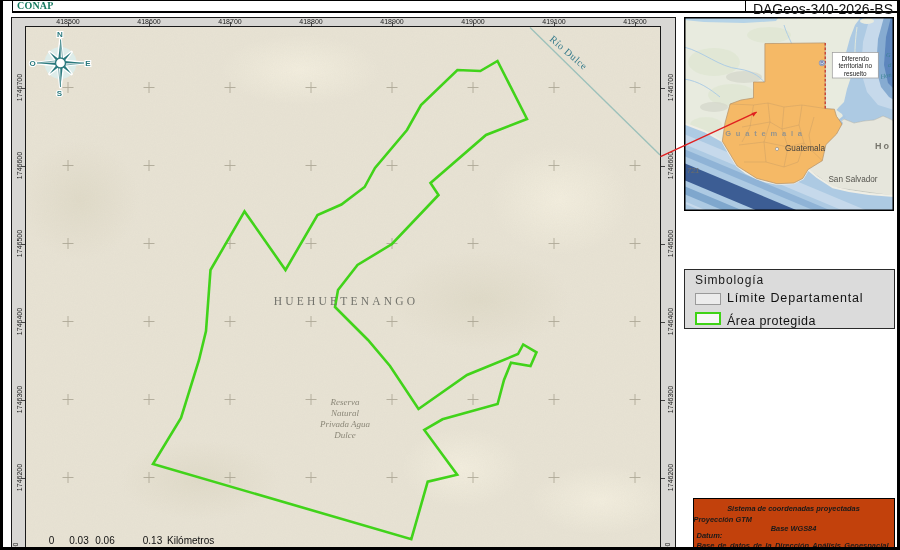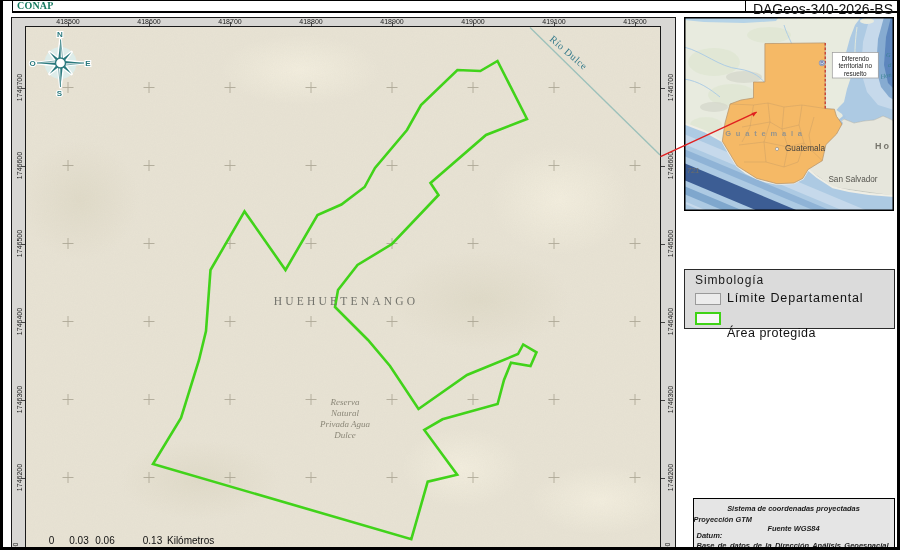--- a/index.html
+++ b/index.html
@@ -378,27 +378,27 @@
 </svg>
 
 <div class="abs" style="left:684px;top:269px;width:211px;height:60px;background:#dbdbdb;border:1.4px solid #2a2a2a;box-sizing:border-box;">
 
   <div class="abs" style="left:10px;top:2.5px;font-size:12px;letter-spacing:0.9px;color:#1a1a1a;">Simbología</div>
 
   <div class="abs" style="left:10px;top:23px;width:26px;height:12px;background:#ececec;border:1.4px solid #9a9a9a;box-sizing:border-box;"></div>
   <div class="abs" style="left:42px;top:20.5px;font-size:12.5px;letter-spacing:0.85px;color:#111;">Límite Departamental</div>
 
   <div class="abs" style="left:10px;top:41.5px;width:26px;height:13px;background:#f8f8f8;border:2.4px solid #3fd316;box-sizing:border-box;"></div>
-  <div class="abs" style="left:42px;top:56px;font-size:12.5px;letter-spacing:0.5px;color:#111;">Área protegida</div>
+  <div class="abs" style="left:42px;top:44px;font-size:12.5px;letter-spacing:0.5px;color:#111;">Área protegida</div>
 </div>
 
-<div class="abs" style="left:692.5px;top:498px;width:202px;height:52px;background:#e5e5e5;border:1.5px solid #000;box-sizing:border-box;font-style:italic;font-weight:bold;color:#1a1a1a;">
+<div class="abs" style="left:692.5px;top:498px;width:202px;height:52px;background:#c2410c;border:1.5px solid #000;box-sizing:border-box;font-style:italic;font-weight:bold;color:#1a1a1a;">
   <div class="abs" style="left:0;top:5px;width:100%;text-align:center;font-size:7.4px;">Sistema de coordenadas proyectadas</div>
   <div class="abs" style="left:0;top:15.5px;width:100%;text-align:left;font-size:7.4px;">Proyección GTM</div>
-  <div class="abs" style="left:0;top:24.5px;width:100%;text-align:center;font-size:7.4px;">Fuente WGS84</div>
+  <div class="abs" style="left:0;top:24.5px;width:100%;text-align:center;font-size:7.4px;">Base WGS84</div>
   <div class="abs" style="left:3px;top:32px;font-size:7.5px;">Datum:</div>
   <div class="abs" style="left:3px;top:41.5px;width:192px;font-size:7.5px;text-align:justify;text-align-last:justify;">Base de datos de la Dirección Análisis Geoespacial</div>
 </div>
 
 <div class="abs" style="left:0;top:546.5px;width:900px;height:3.5px;background:#000;"></div>
 
 <div class="abs" style="left:896.5px;top:0;width:3.5px;height:550px;background:#000;"></div>
 
 <div class="abs" style="left:0;top:0;width:2.5px;height:550px;background:#000;"></div>
 </div>

